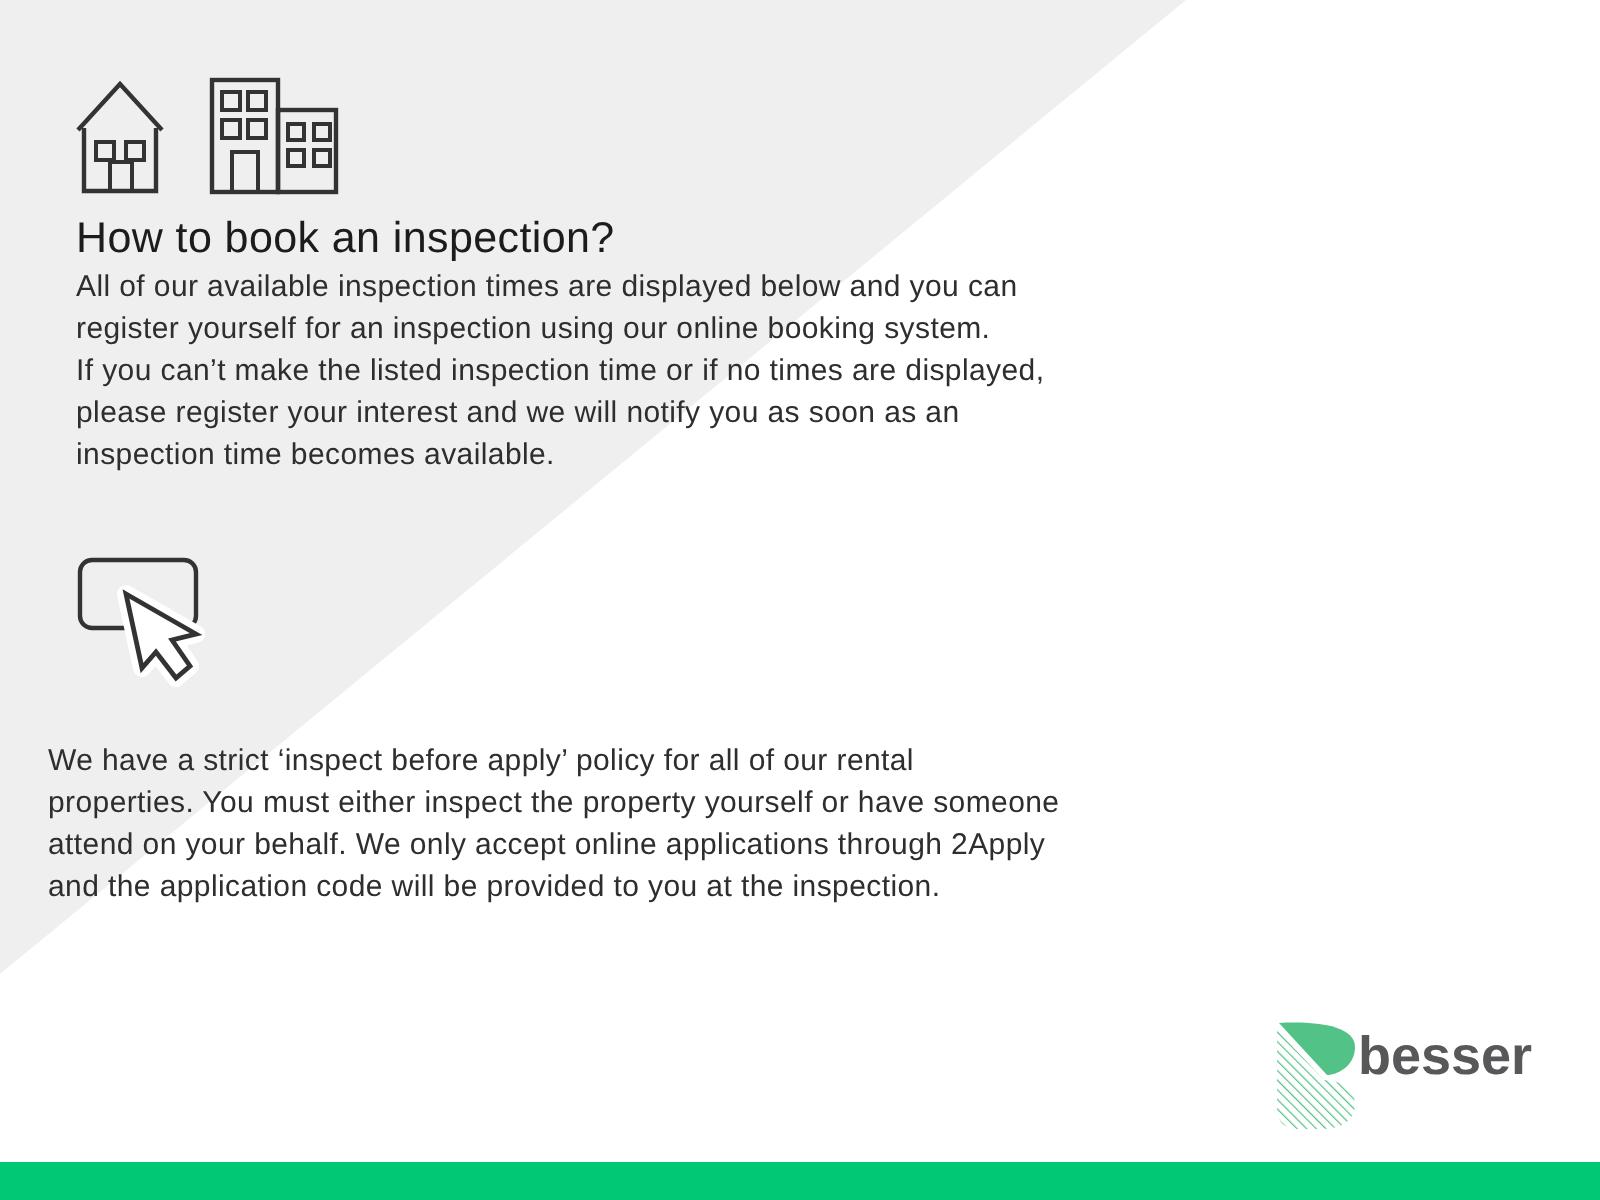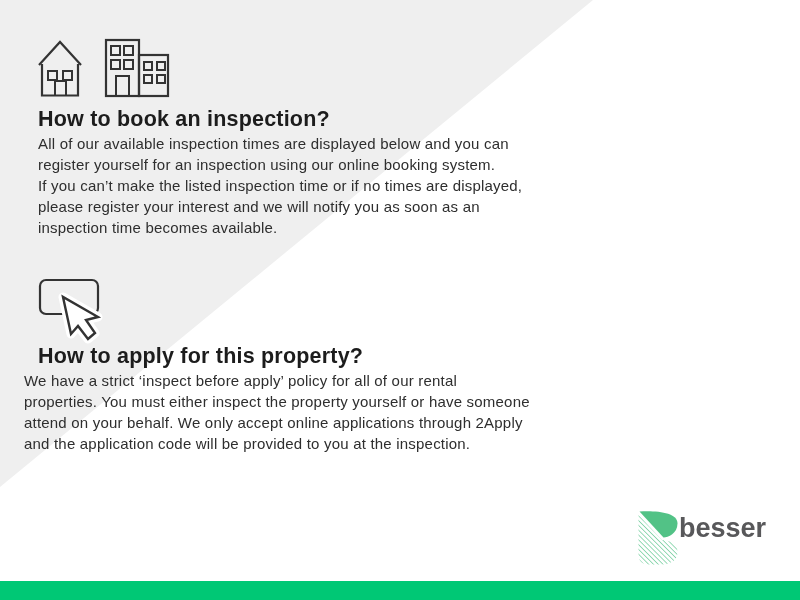--- a/index.html
+++ b/index.html
@@ -13,21 +13,21 @@
   .corner-triangle {
     position: absolute; left:0; top:0;
     width: 800px; height: 600px;
     background: var(--corner-triangle, #efefef);
     clip-path: polygon(0 0, 593px 0, 0 487px);
   }
   .abs { position: absolute; }
   .icon-stroke { fill: none; stroke: var(--icon-stroke, #333); stroke-width: 2.2; stroke-linejoin: miter; }
   .icon-stroke-thin { fill: none; stroke: var(--icon-stroke, #333); stroke-width: 2; }
   .heading {
-    font-size: 21.5px; font-weight: 700; line-height: 26px;
+    font-size: 21.5px; font-weight: 400; line-height: 26px;
     color: var(--heading, #1c1c1c); letter-spacing: 0.2px;
   }
   .body-text {
     font-size: 15px; line-height: 21px;
     color: var(--text, #2e2e2e); letter-spacing: 0.2px;
     white-space: pre-line;
   }
   .footer-bar {
     position: absolute; left:0; bottom:0;
     width: 800px; height: 19px;
@@ -79,21 +79,20 @@
 If you can’t make the listed inspection time or if no times are displayed,
 please register your interest and we will notify you as soon as an
 inspection time becomes available.</div>
 
   <svg class="abs" style="left:38px; top:277px;" width="72" height="68" viewBox="0 0 72 68">
     <rect class="icon-stroke" x="2" y="3" width="58" height="34" rx="6"></rect>
     <path class="cursor-halo" d="M25,20 L33,57 L40,49 L50,62 L57,56 L48,43 L60,40 Z"></path>
     <path class="cursor-arrow" d="M25,20 L33,57 L40,49 L50,62 L57,56 L48,43 L60,40 Z"></path>
   </svg>
 
-  <div class="abs heading" style="left:38px; top:343px;">How to apply for this property?</div>
   <div class="abs body-text" style="left:24px; top:370px; width:740px;">We have a strict ‘inspect before apply’ policy for all of our rental
 properties. You must either inspect the property yourself or have someone
 attend on your behalf. We only accept online applications through 2Apply
 and the application code will be provided to you at the inspection.</div>
 
   <div class="logo">
     <svg class="logo-mark" width="42" height="56" viewBox="0 0 42 56">
       <defs>
         <pattern id="hatch" width="3.4" height="3.4" patternUnits="userSpaceOnUse" patternTransform="rotate(-45)">
           <line class="hatch-line" x1="0" y1="0" x2="0" y2="3.4"></line>

